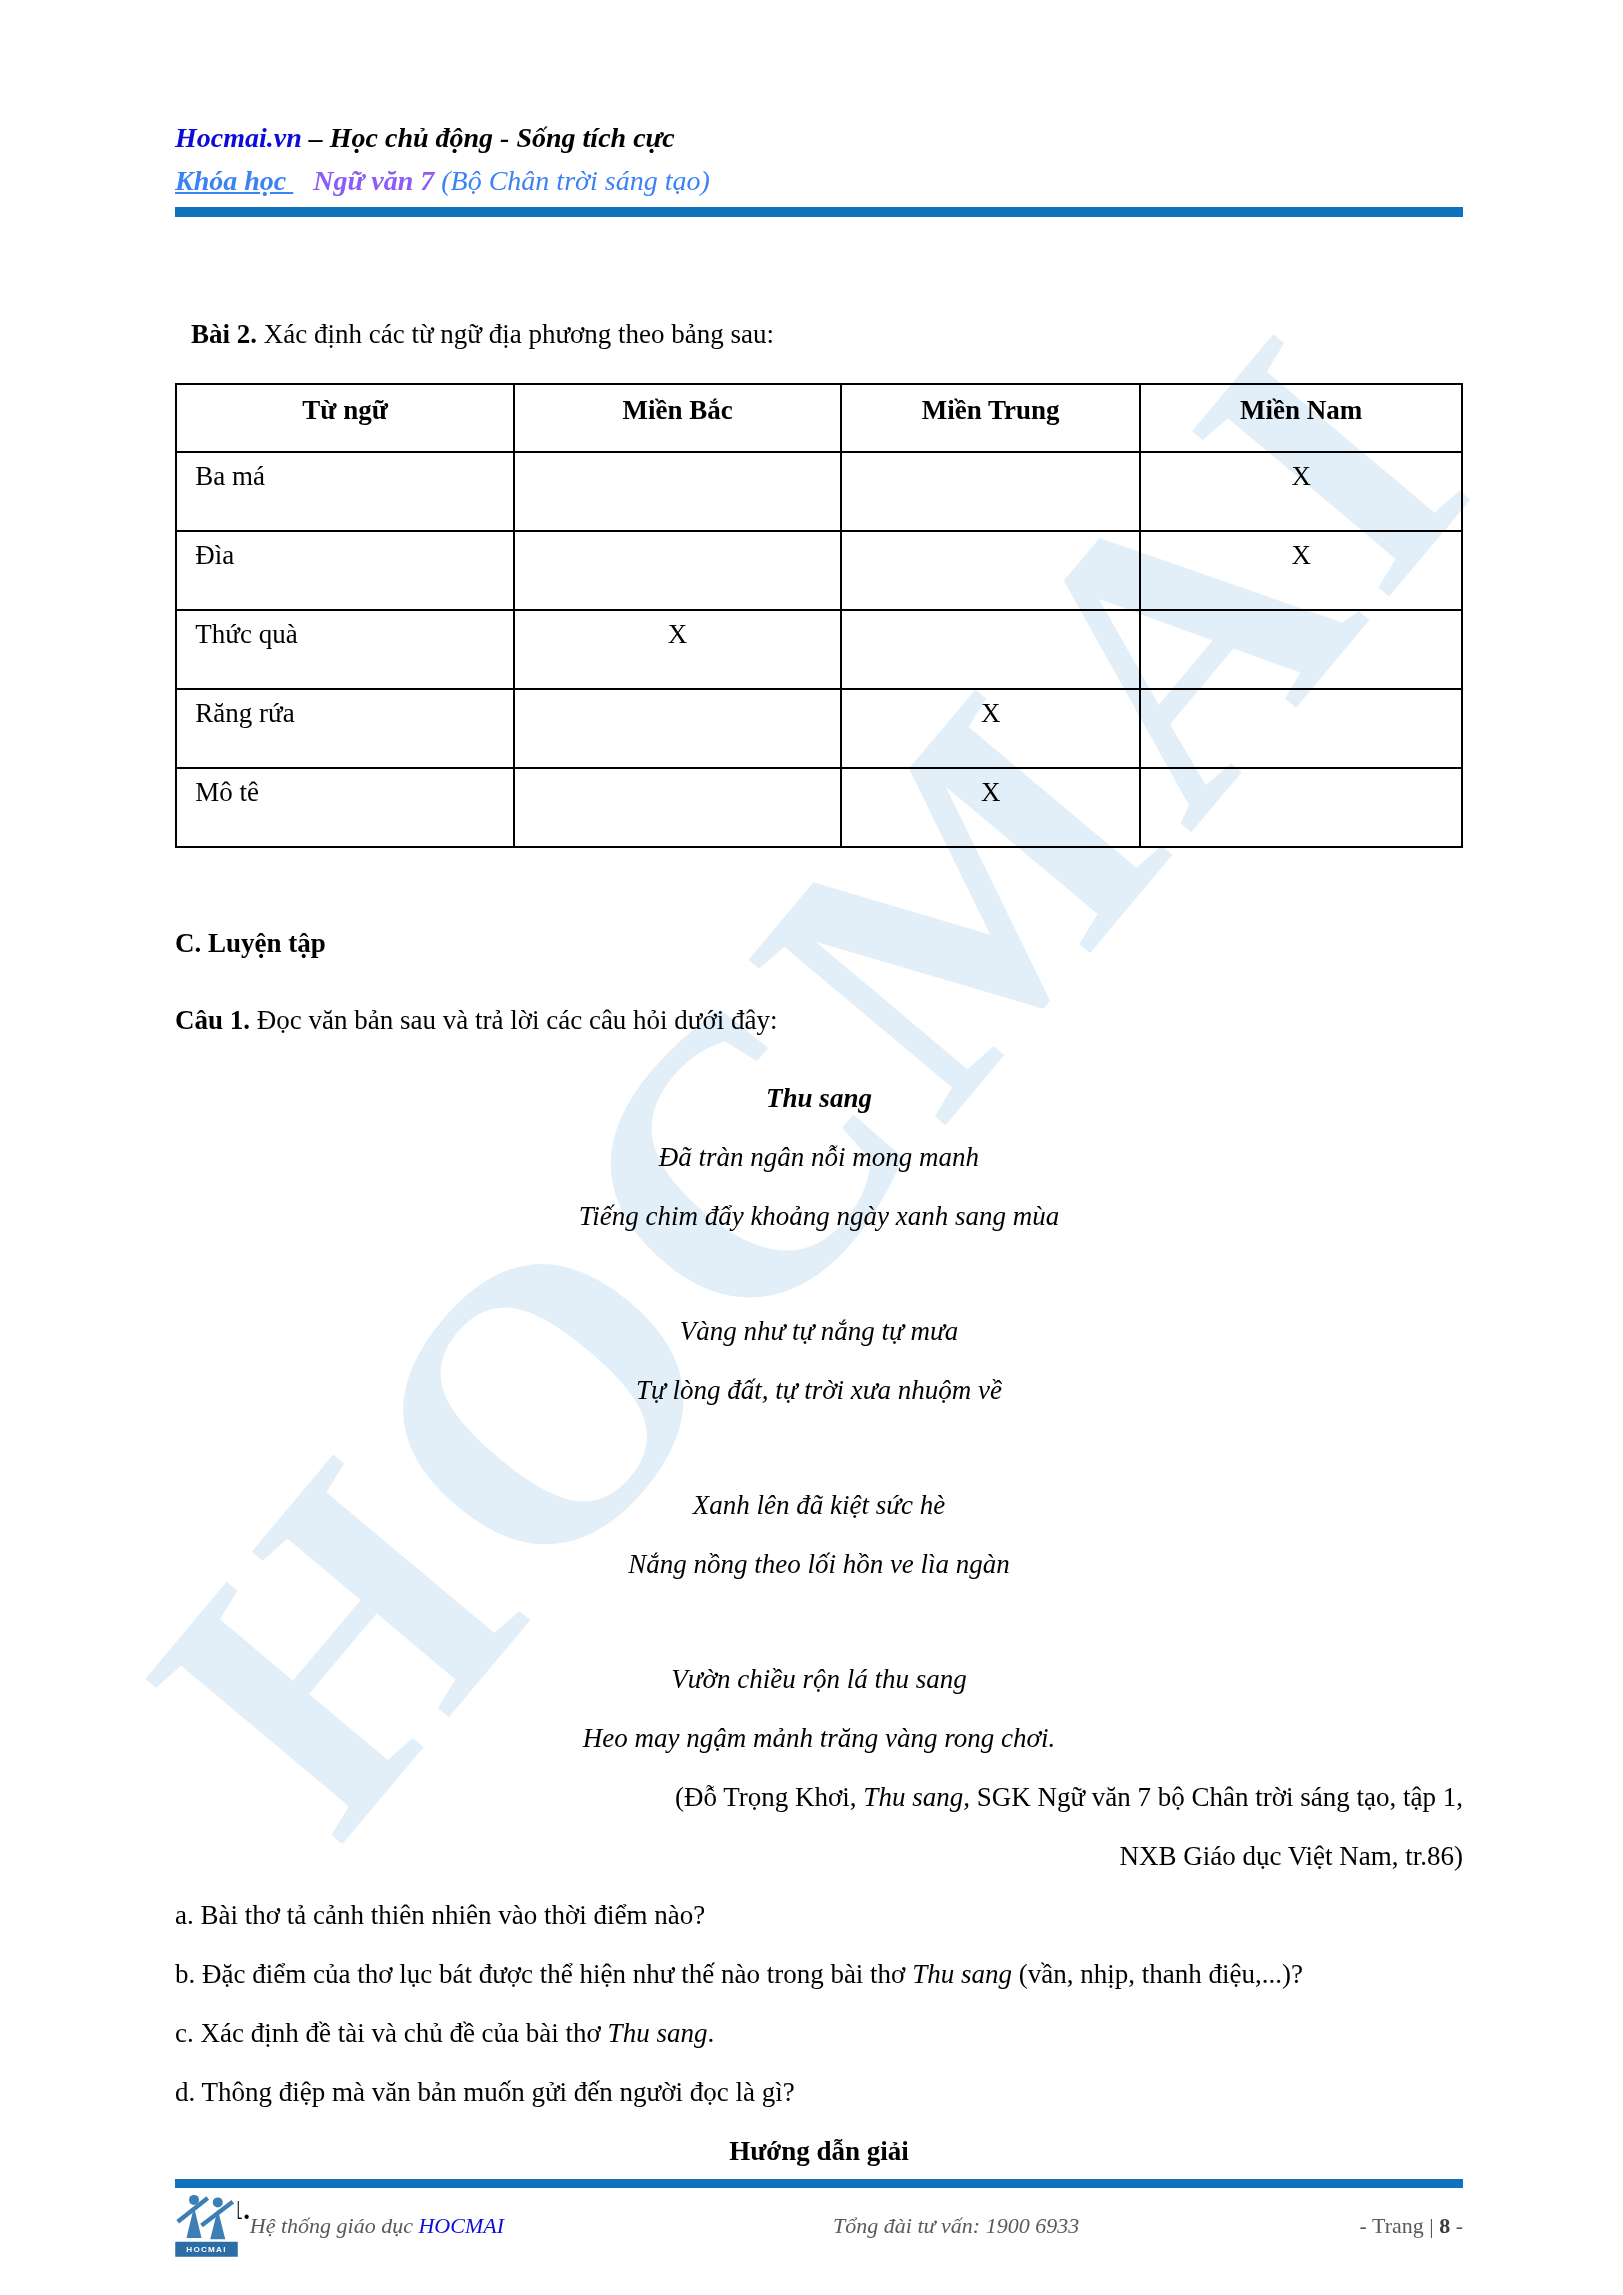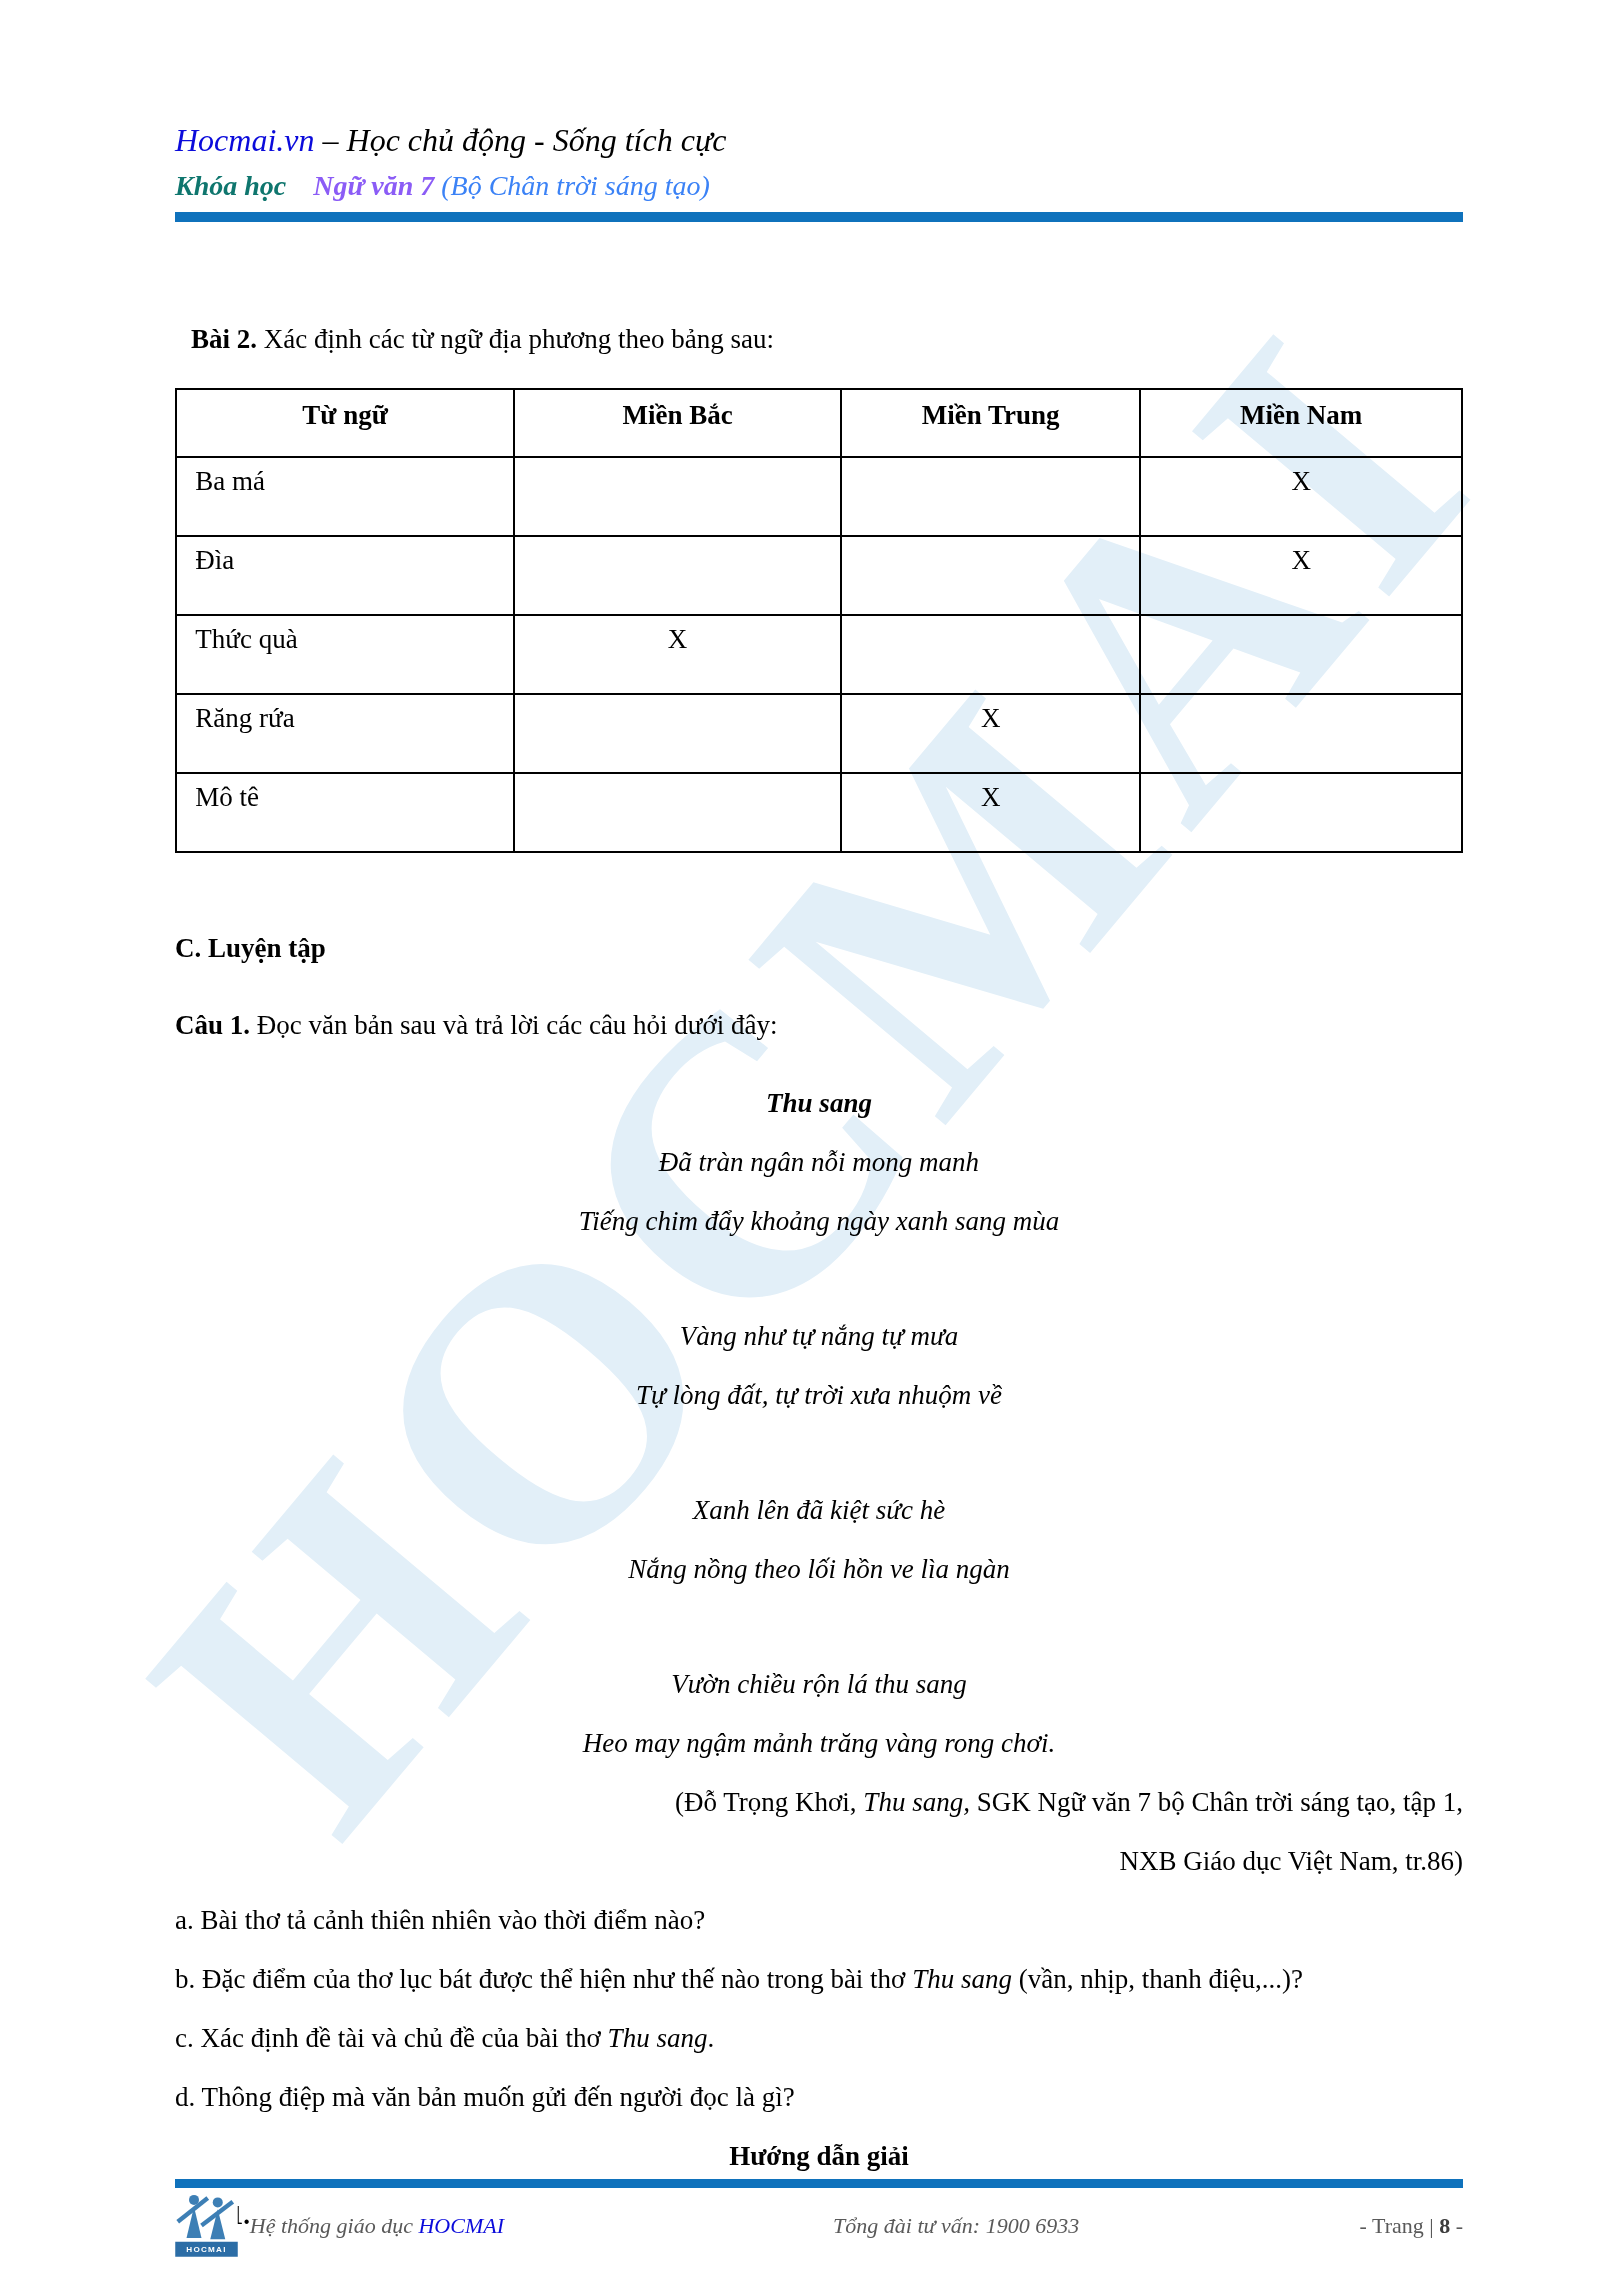--- a/index.html
+++ b/index.html
@@ -25,25 +25,25 @@
     white-space:nowrap;
     z-index:0;
     user-select:none;
   }
   
   .content {
     position:relative; z-index:1;
     padding:122px 160px 0 175px;
     font-size:27px;
   }
-  .hdr-line1 { font-size:32px; font-weight:normal; font-style:italic; }
+  .hdr-line1 { font-size:28px; font-weight:bold; font-style:italic; }
   .hdr-site { color:#0b0bdb; }
   .hdr-tagline { color:#000; }
   .hdr-line2 { font-size:28px; font-style:italic; margin-top:10.5px; }
-  .hdr-course { color:#0f766e; font-weight:bold; }
+  .hdr-course { color:#3b82f6; font-weight:bold;text-decoration:underline; }
   .hdr-subject { color:#8b5cf6; font-weight:bold;margin-left:20px; }
   .hdr-suffix { color:#3b82f6; }
   .rule { height:9.8px; background:#0f72bc; margin-top:10.5px; }
 
   .doc-title { margin-top:98px; line-height:38px;margin-left:16px; }
   b.lbl { font-weight:bold; }
 
   table.region-table {
     width:100%;
     border-collapse:collapse;

